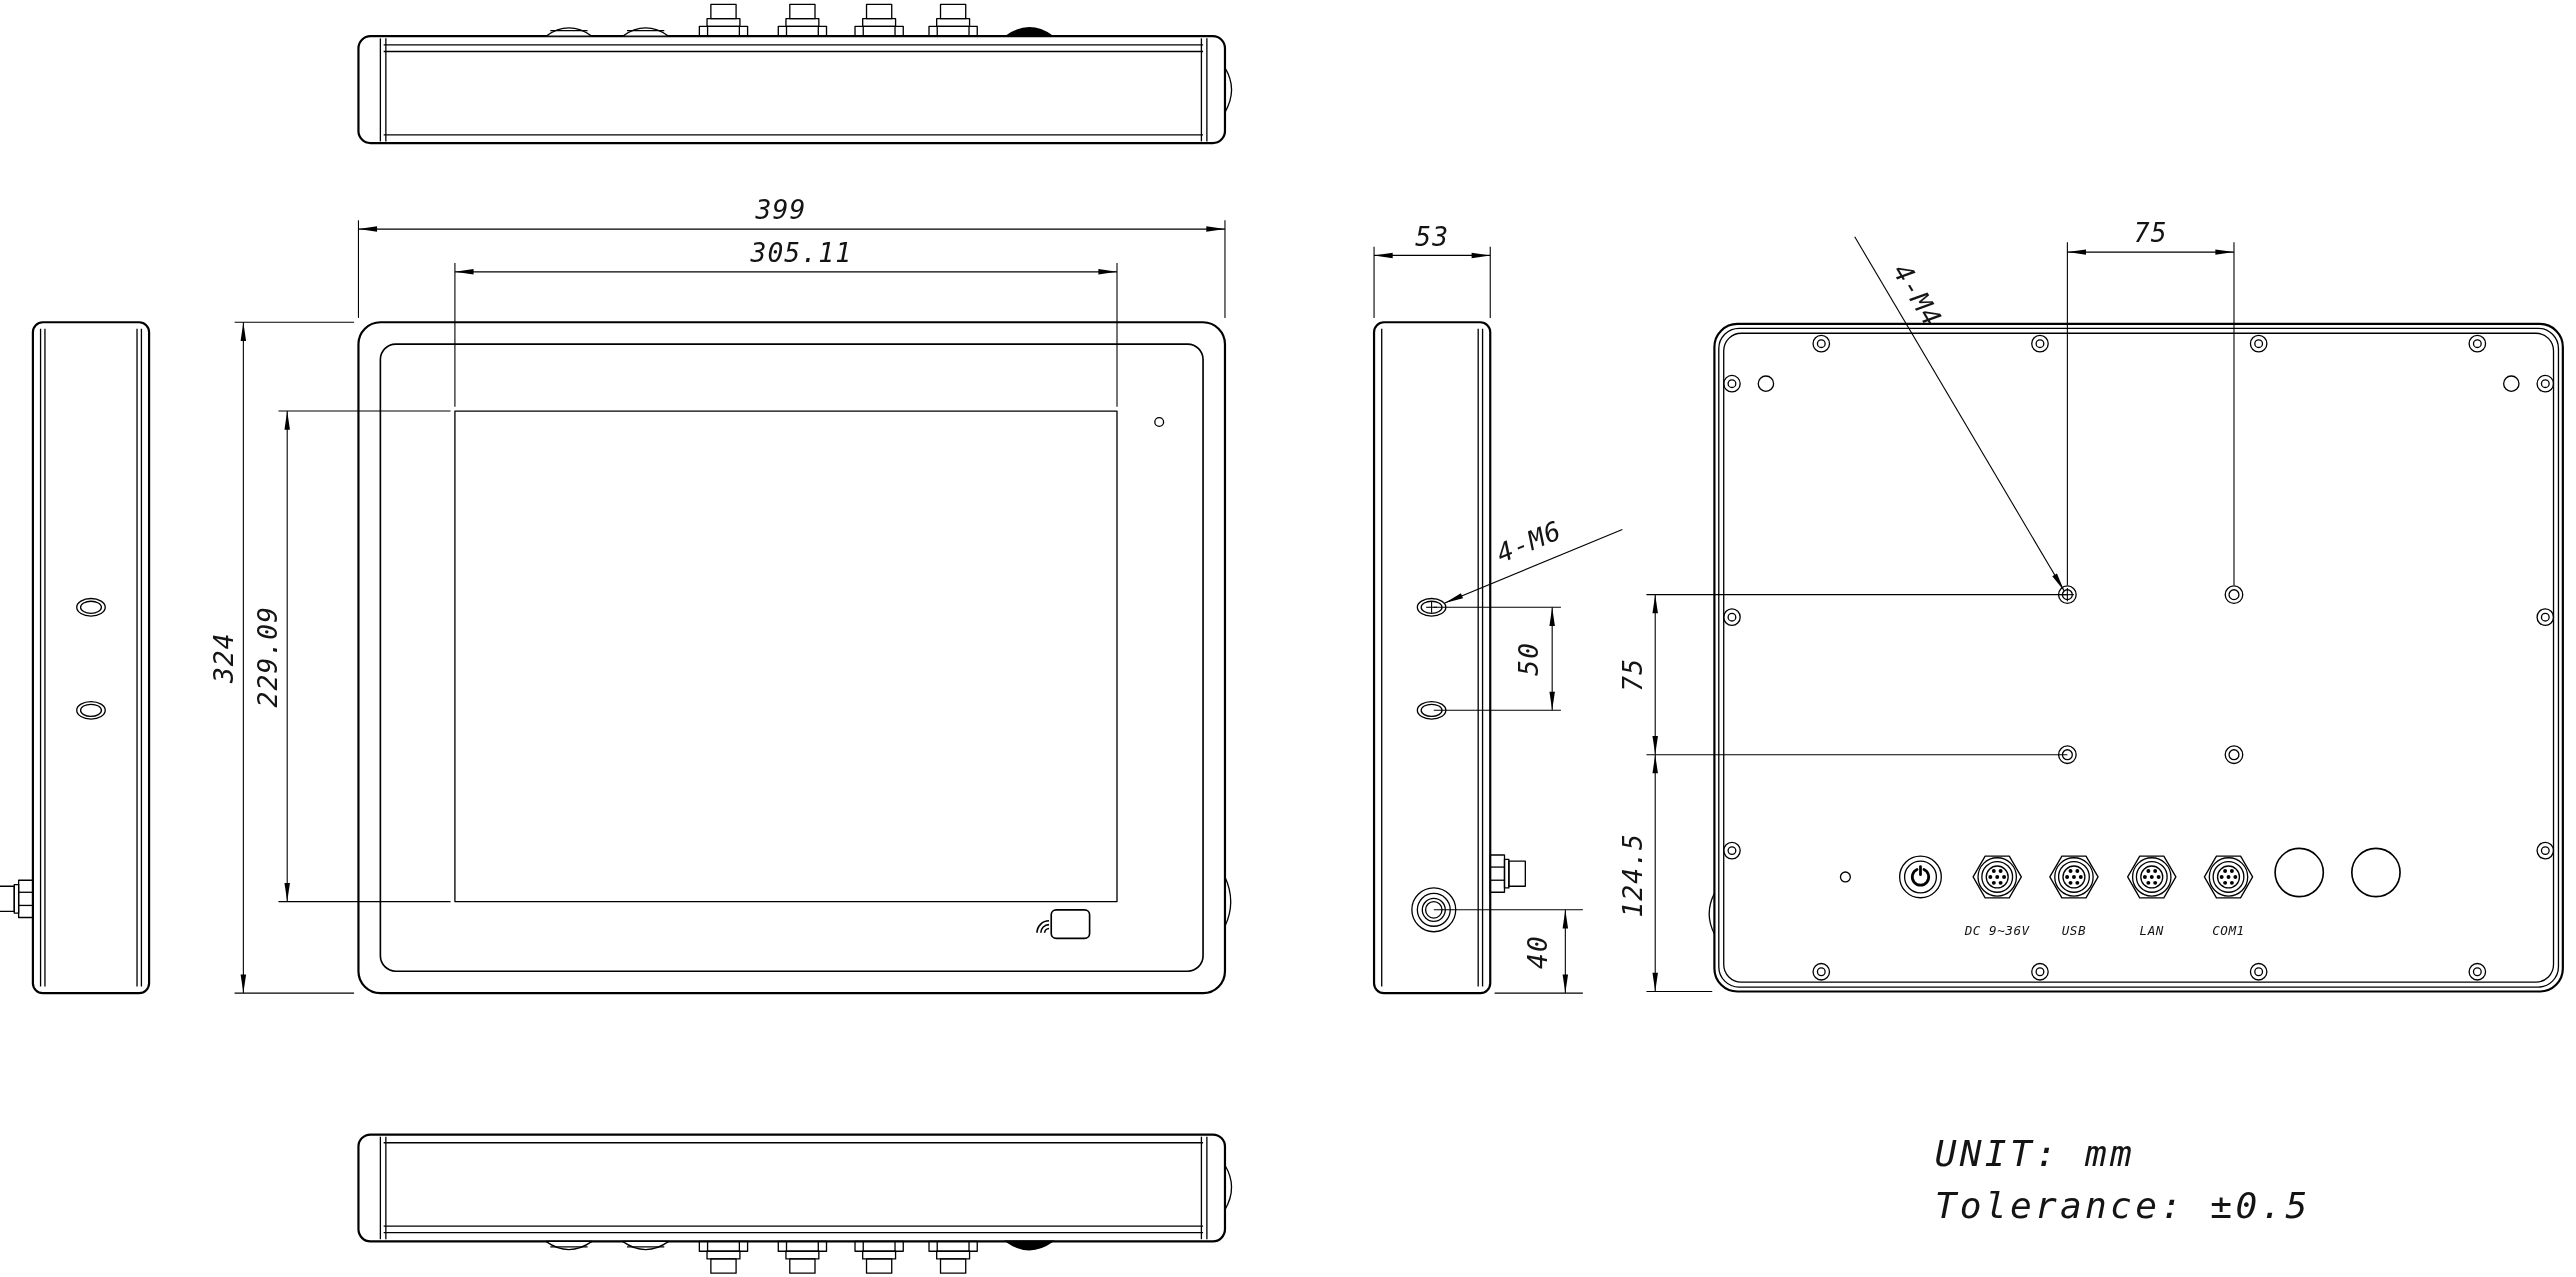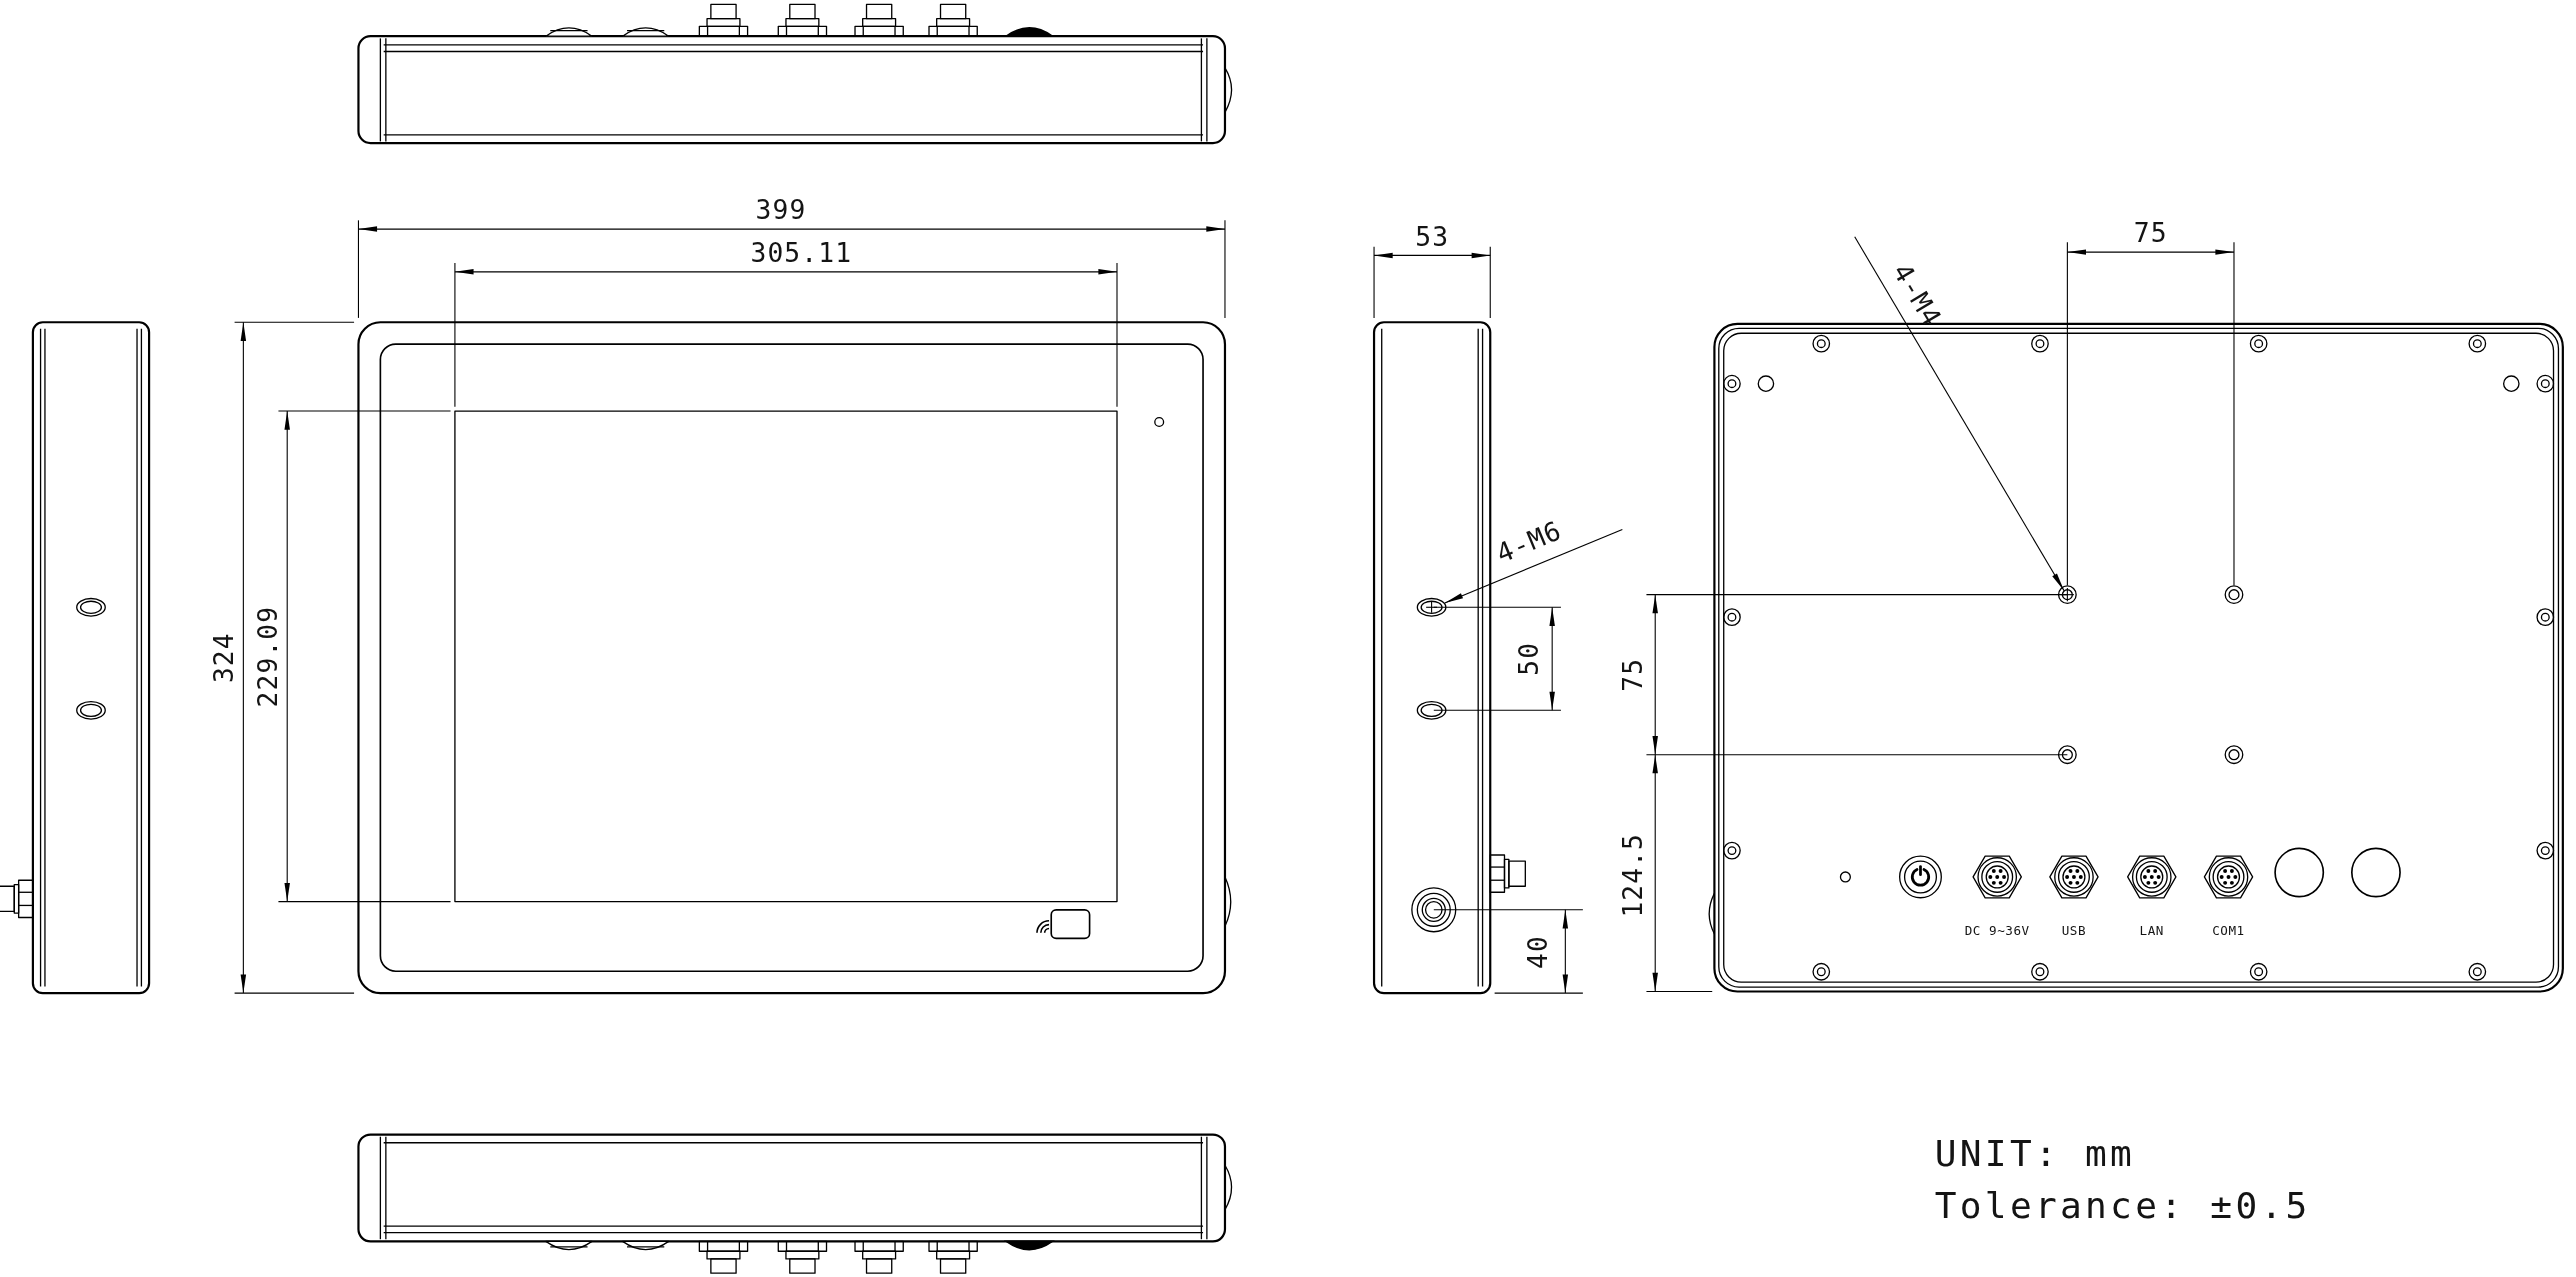--- a/index.html
+++ b/index.html
@@ -1,16 +1,16 @@
 <!DOCTYPE html>
 <html style="font-size:8.8px"><head>
 <meta charset="utf-8">
 <style>
   html,body{margin:0;padding:0;background:#ffffff;}
-  .canvas{width:100%;background:#8b5cf6;}
+  .canvas{width:100%;background:#8b5cf6;font-style:italic;}
   svg{display:block;width:100%;height:auto;background:#fff;}
   .o4{stroke:#000;stroke-width:4;fill:none;stroke-linejoin:round;}
   .o3{stroke:#000;stroke-width:3;fill:none;stroke-linejoin:round;}
   .o2{stroke:#000;stroke-width:2.4;fill:none;stroke-linejoin:round;}
   .dm{stroke:#000;stroke-width:2;fill:none;}
   .glyph{stroke:#000;stroke-width:5;fill:none;stroke-linecap:round;}
   .dark{fill:#000;stroke:#000;stroke-width:3;}
   .white{fill:#fff;}
   text{font-family:"DejaVu Sans Mono","Liberation Mono",monospace;fill:#141414;}
   .dimtxt{font-size:48px;letter-spacing:2px;}

